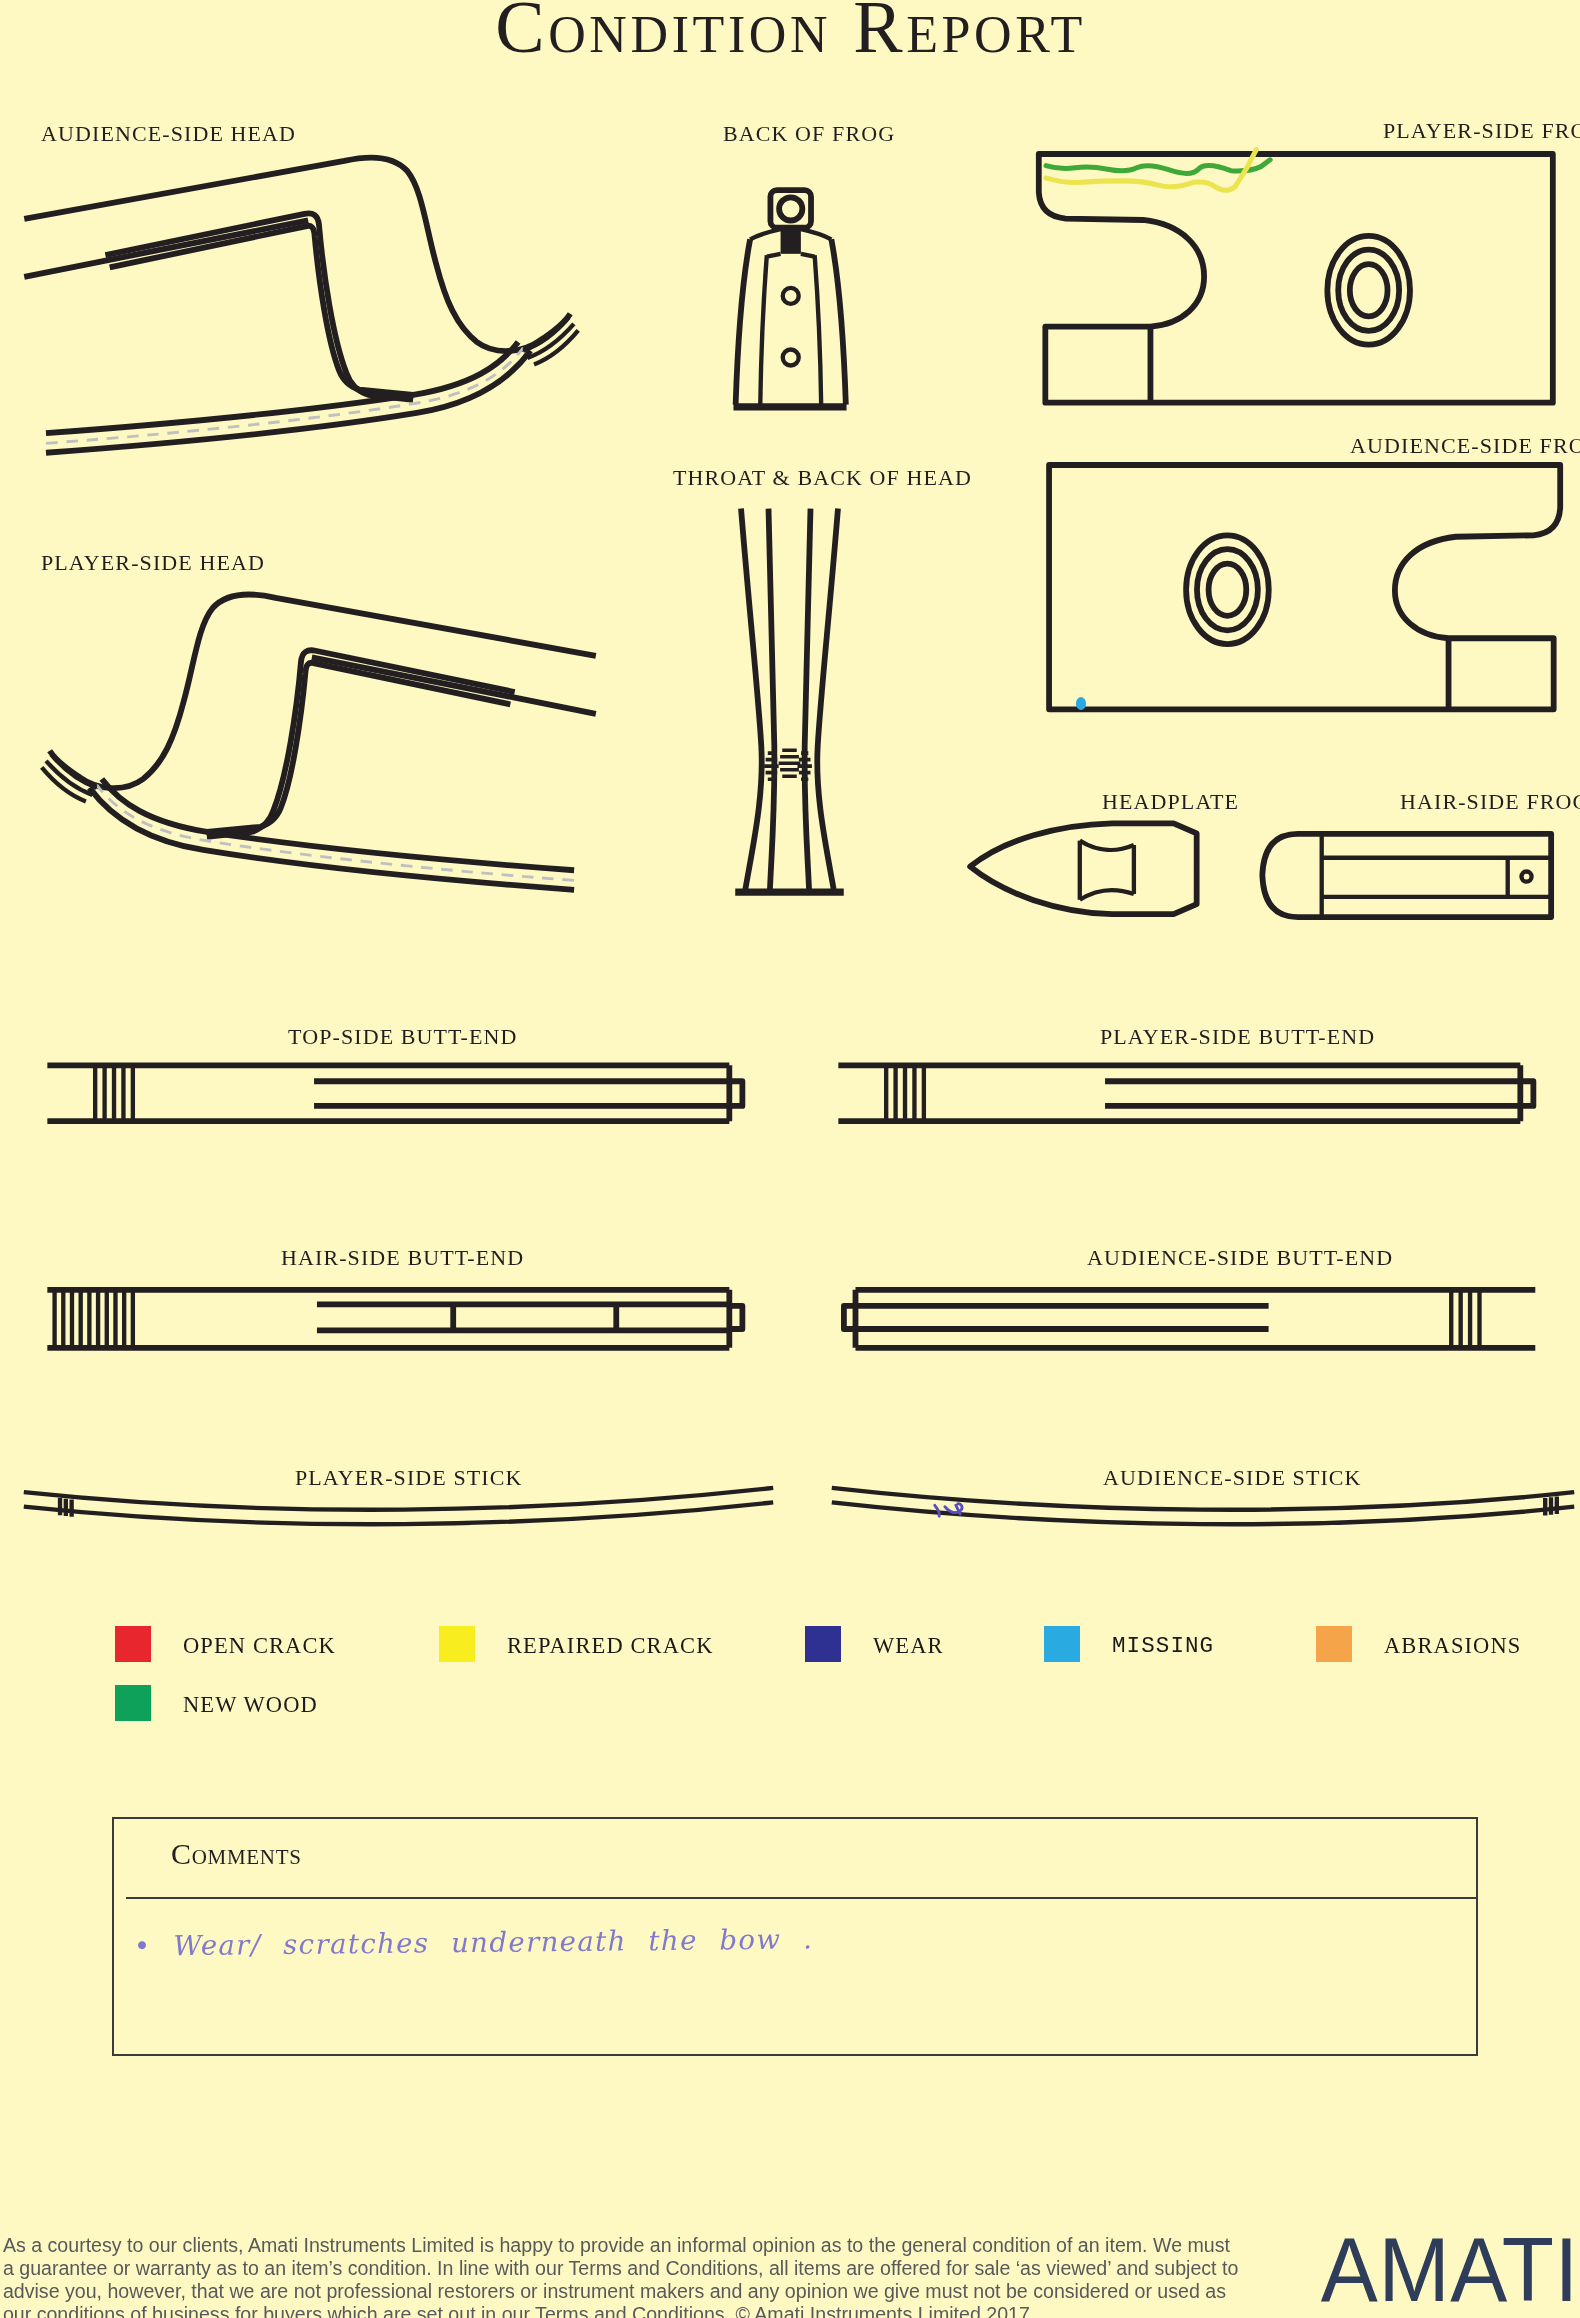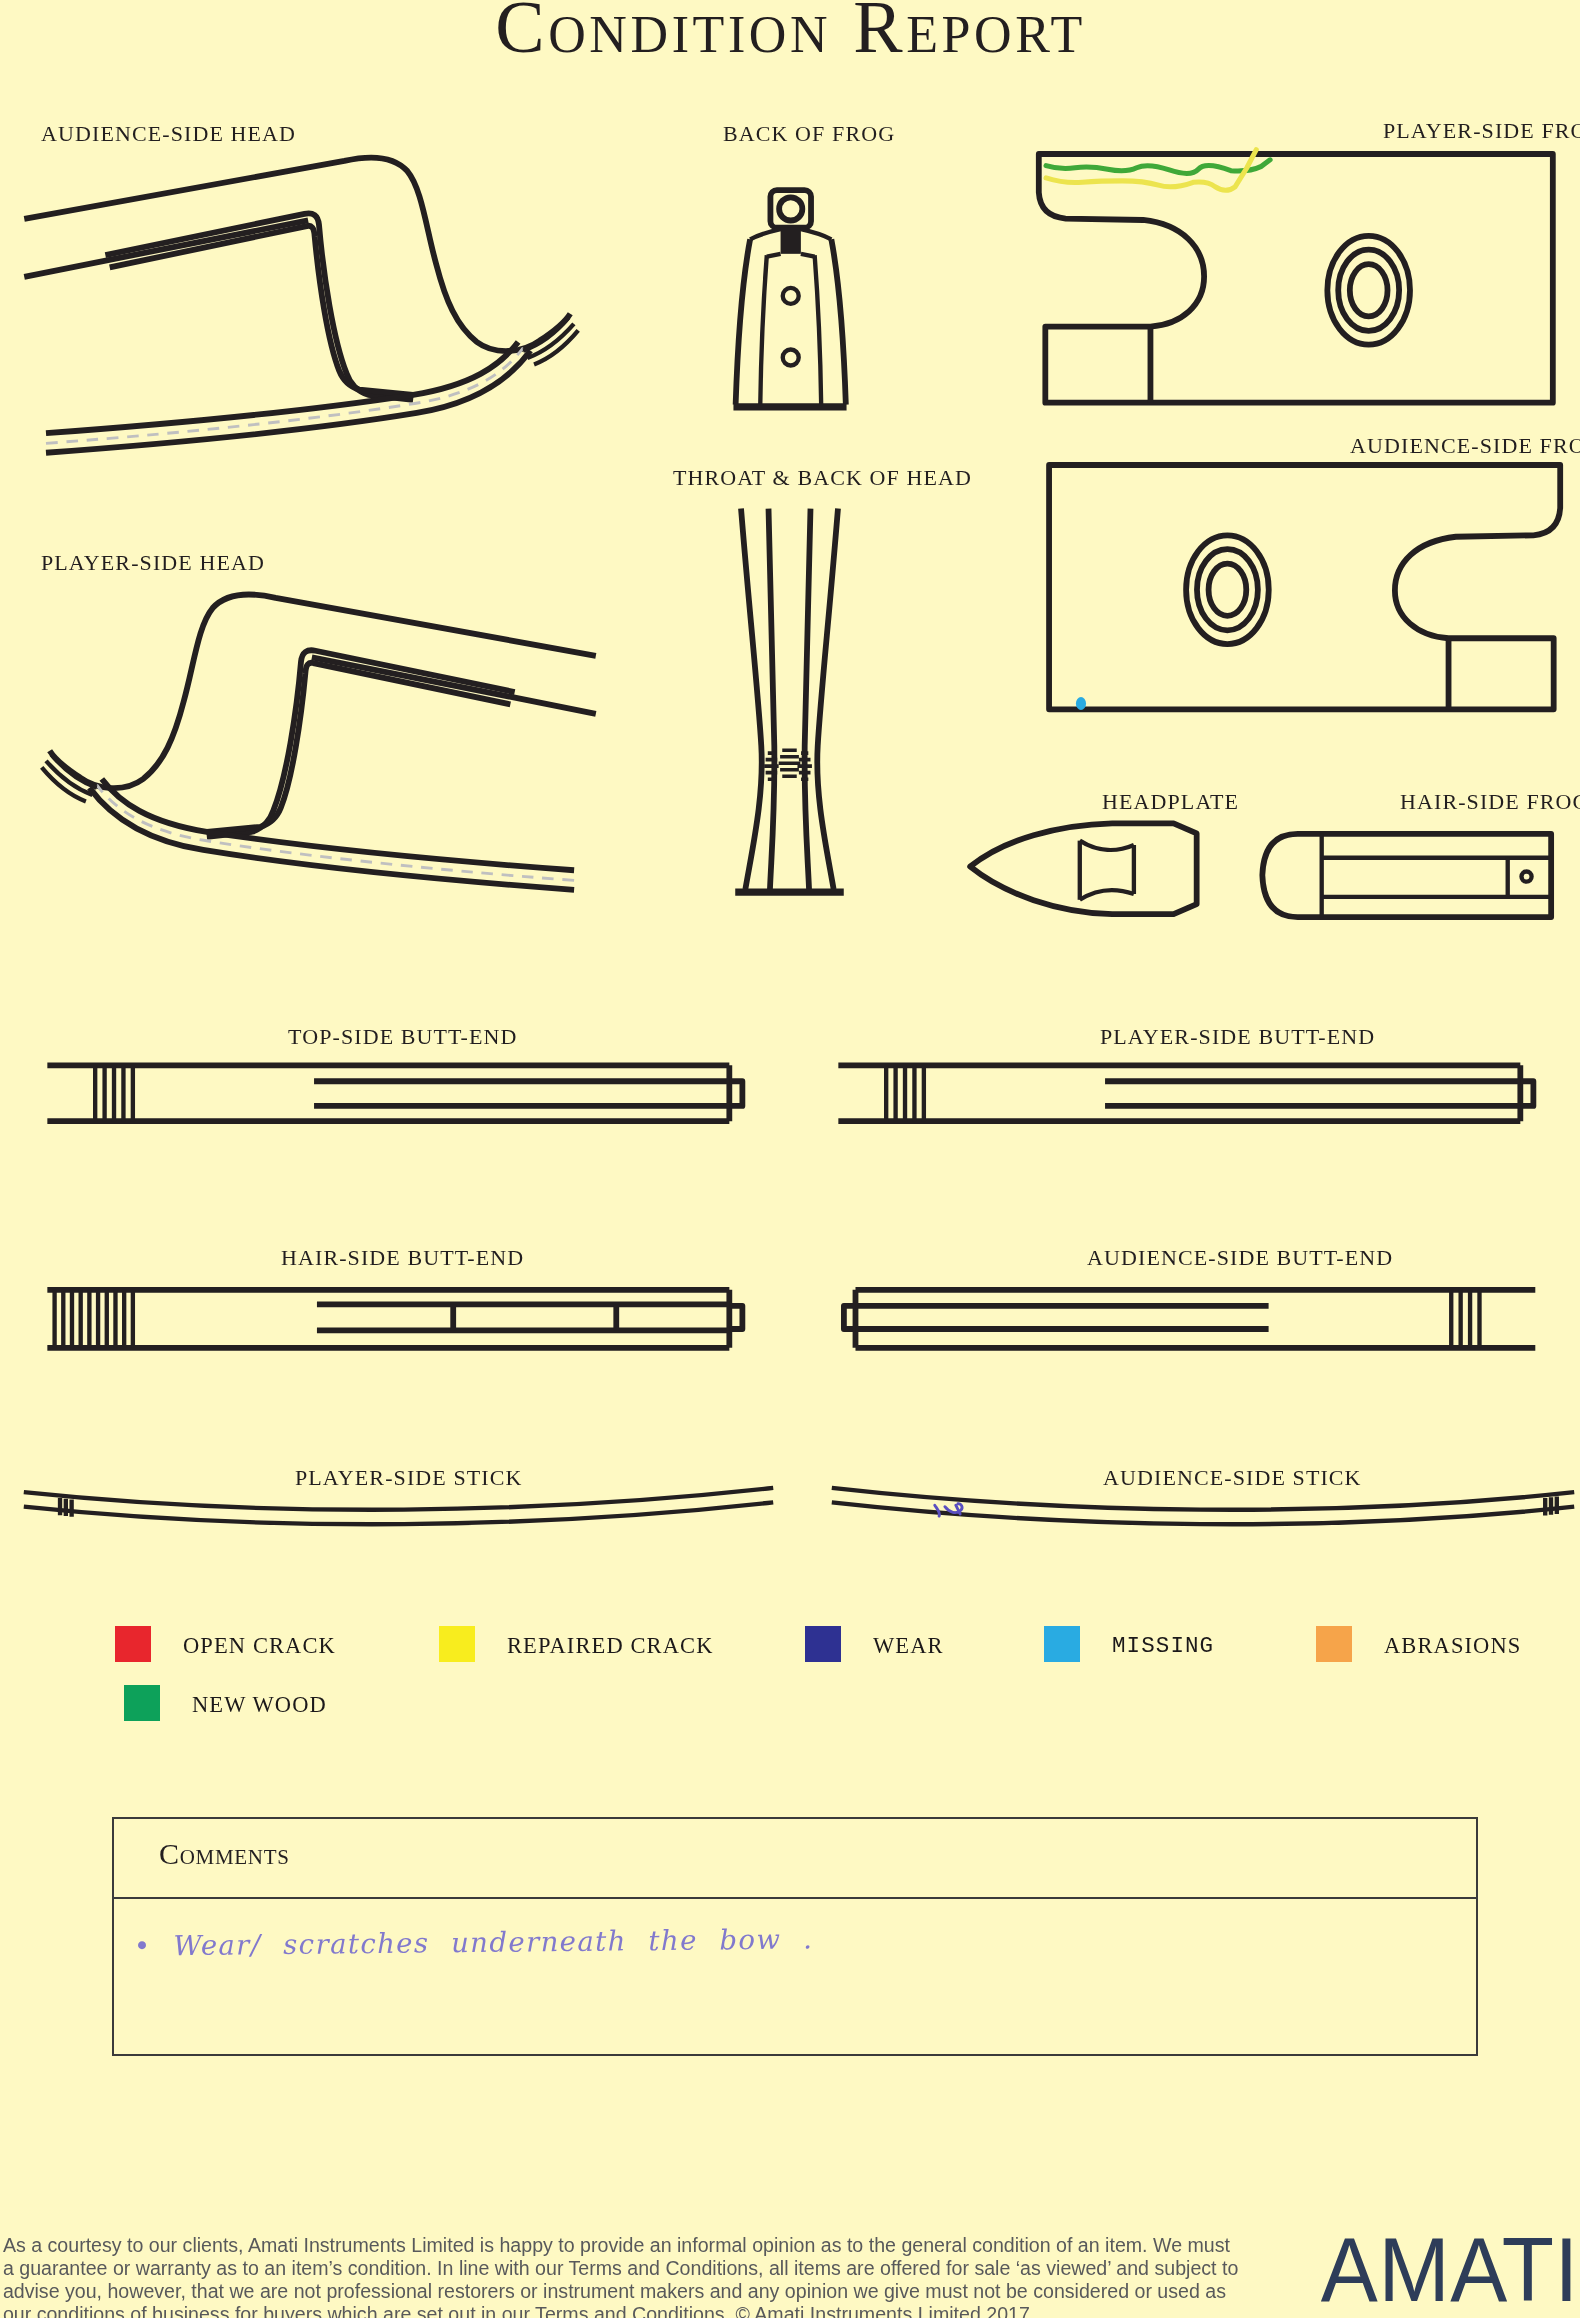--- a/index.html
+++ b/index.html
@@ -204,26 +204,26 @@
     <span class="legend-label">WEAR</span>
   </div>
   <div class="abs legend-item" style="left:1044px;top:1626px;font-family:Liberation Mono, monospace;">
     <span class="swatch" style="background: rgb(41, 171, 226);"></span>
     <span class="legend-label">MISSING</span>
   </div>
   <div class="abs legend-item" style="left:1316px;top:1626px;">
     <span class="swatch" style="background: rgb(246, 164, 74);"></span>
     <span class="legend-label">ABRASIONS</span>
   </div>
-  <div class="abs legend-item" style="left:124px;top:1685px;">
+  <div class="abs legend-item" style="left:115px;top:1685px;">
     <span class="swatch" style="background: rgb(13, 161, 90);"></span>
     <span class="legend-label">NEW WOOD</span>
   </div>
 
-  <div class="abs comments-box" style="left:112px;top:1817px;">
+  <div class="abs comments-box" style="left:112px;top:1817px;padding-left:12px;">
     <div class="comments-header">
       <div class="comments-title">Comments</div>
     </div>
     <div class="hand-note" style="color: rgb(108, 99, 207);">• Wear/ scratches underneath the bow .</div>
   </div>
 
   <div class="abs" style="left:2.9px;top:2234px;">
     <div class="footer-text">As a courtesy to our clients, Amati Instruments Limited is happy to provide an informal opinion as to the general condition of an item. We must</div>
     <div class="footer-text">a guarantee or warranty as to an item’s condition. In line with our Terms and Conditions, all items are offered for sale ‘as viewed’ and subject to</div>
     <div class="footer-text">advise you, however, that we are not professional restorers or instrument makers and any opinion we give must not be considered or used as</div>

